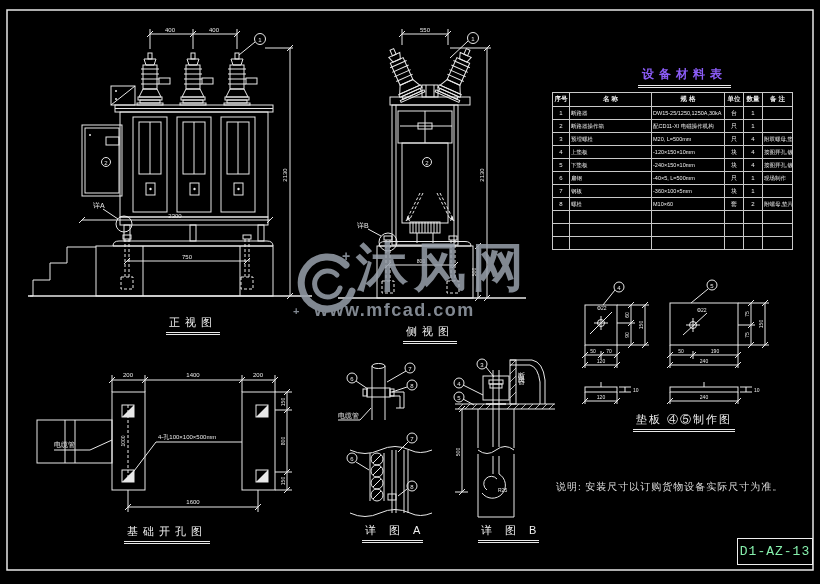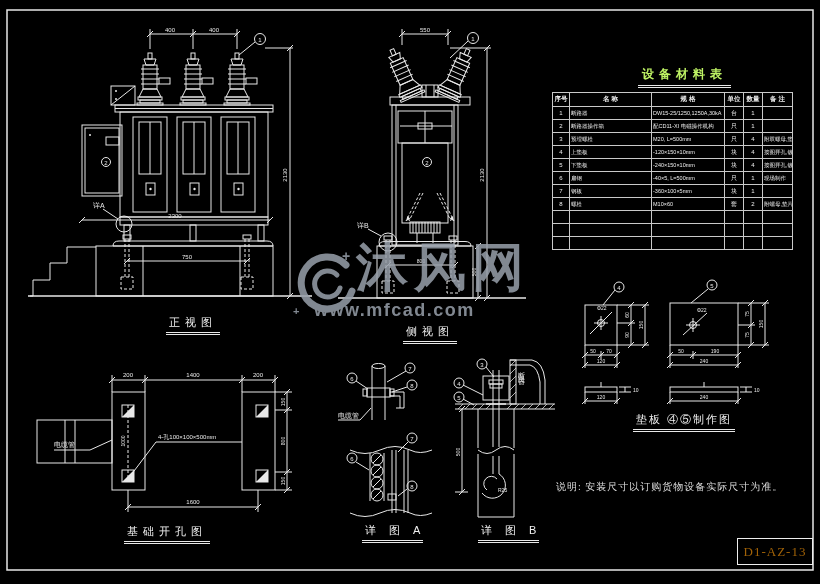--- a/index.html
+++ b/index.html
@@ -14,38 +14,38 @@
   .cad .thk{stroke-width:1.5 !important;}
   .cad .thin{stroke-width:0.75 !important;}
   .cad .t5{font-size:5px;}
   .cad .t7{font-size:7px;}
   
   .cad-label{position:absolute;color:#f0f0f0;font-size:11px;letter-spacing:5px;
              border-bottom:3px double #e8e8e8;padding:0 3px 2px 3px;white-space:nowrap;}
   .cad-label .sub{letter-spacing:0;margin-left:8px;}
   
   #tbl-title{position:absolute;left:638px;top:66px;font-size:12px;font-weight:bold;
-             letter-spacing:5px;border-bottom:3px double #e8e8e8;padding:0 4px 2px 4px;color:#bef264;}
+             letter-spacing:5px;border-bottom:3px double #e8e8e8;padding:0 4px 2px 4px;color:#8b5cf6;}
   #mat-table{position:absolute;left:552px;top:92px;width:240px;border-collapse:collapse;
              table-layout:fixed;background:#000;}
   #mat-table th,#mat-table td{border:1px solid #c9c9c9;color:#eee;overflow:hidden;
              white-space:nowrap;padding:0 1px;}
   #mat-table th{font-size:6.5px;height:13px;font-weight:bold;text-align:center;}
   #mat-table td{font-size:6px;height:12px;}
   #mat-table td.c-no,#mat-table td.c-unit,#mat-table td.c-qty{text-align:center;}
   #mat-table td.c-name,#mat-table td.c-spec,#mat-table td.c-note{text-align:left;font-size:5.5px;}
   .w-no{width:17px}.w-name{width:82px}.w-spec{width:73px}.w-unit{width:19px}.w-qty{width:19px}.w-note{width:30px}
   
   #note{position:absolute;left:556px;top:480px;font-size:10px;color:#ddd;letter-spacing:1px;font-family:Liberation Serif, serif;}
   #vertical-part{position:absolute;left:516px;top:366px;writing-mode:vertical-rl;
                  font-size:7px;letter-spacing:3px;color:#e8e8e8;}
   
   #title-block{position:absolute;left:737px;top:538px;width:74px;height:25px;
                border:1.5px solid #eee;display:flex;align-items:center;justify-content:center;}
-  #title-block span{font-family:Liberation Serif, serif;font-size:13px;letter-spacing:1px;color:#a16207;}
+  #title-block span{font-family:Liberation Mono, monospace;font-size:13px;letter-spacing:1px;color:#86efac;}
   #page-num{position:absolute;left:793px;top:569px;font-size:11px;color:#8a8a8a;margin-top:32px;}
   
   #watermark{position:absolute;left:292px;top:245px;display:flex;align-items:flex-start;
              opacity:.85;pointer-events:none;z-index:40;color:#98a0ab;}
   .wm-name{font-size:52px;font-weight:bold;letter-spacing:6px;line-height:1.05;font-family:Liberation Mono, monospace;}
   .wm-url{font-size:18px;font-weight:bold;letter-spacing:1.5px;margin-top:0px;margin-left:-42px;}
 </style>
 </head>
 <body>
 

